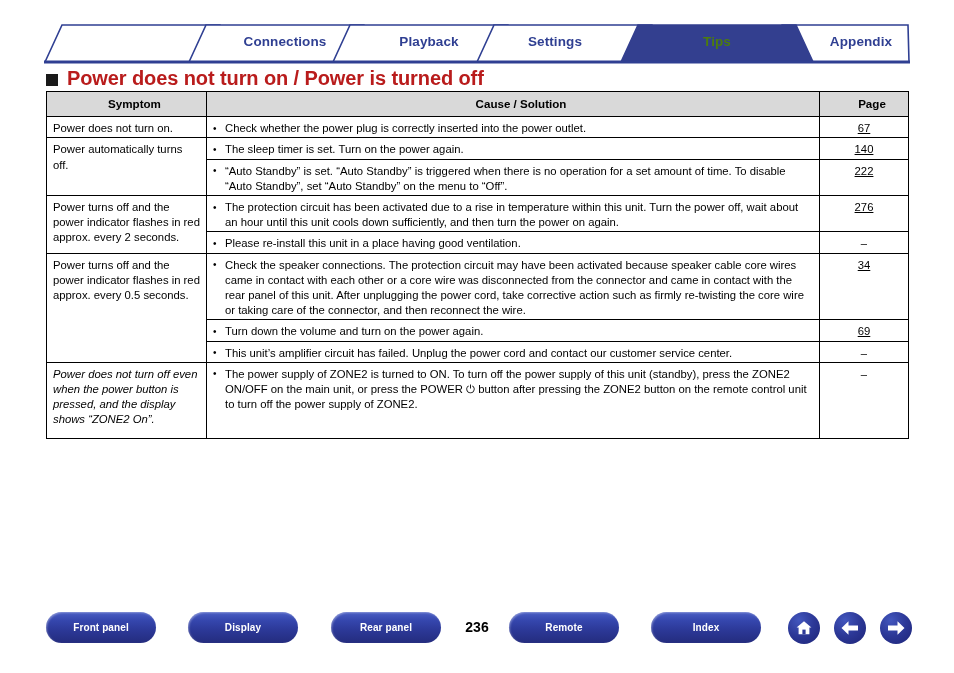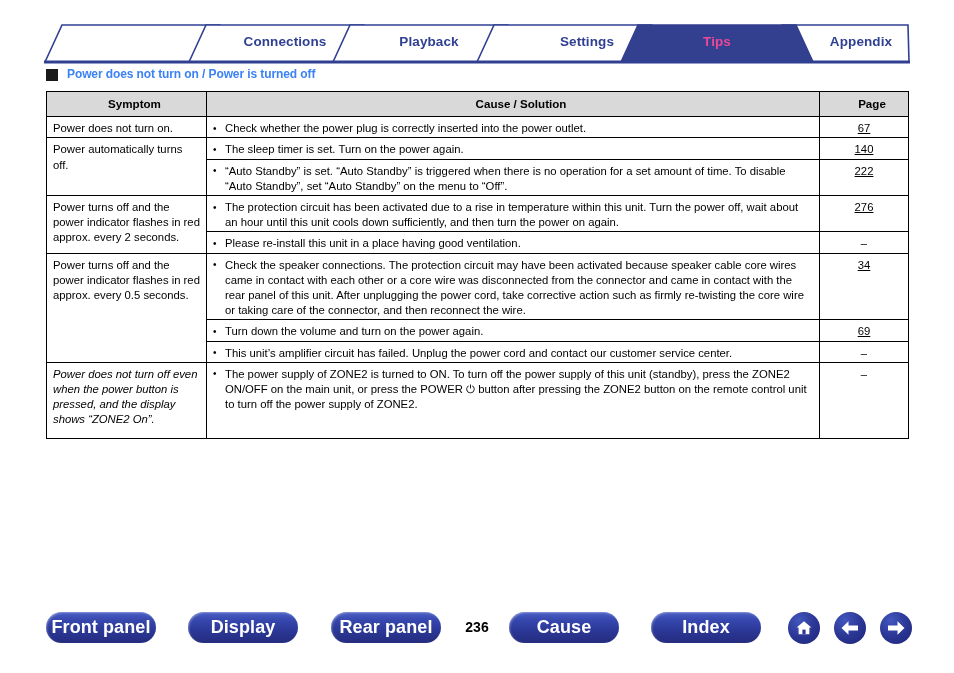--- a/index.html
+++ b/index.html
@@ -29,40 +29,40 @@
     top: 10px;
     height: 20px;
     line-height: 20px;
     font-size: 13.5px;
     font-weight: bold;
     color: #2f3f92;
     text-align: center;
     letter-spacing: 0.1px;
     white-space: nowrap;
   }
-  .tab-label.active { color: #ec4899; }
+  .tab-label.active { color: #4d7c0f; }
 
   
   .section-heading {
     position: absolute;
     left: 46px; top: 67px;
     display: flex;
     align-items: center;
     gap: 9px;
   }
   .heading-square {
     width: 12px; height: 12px;
     background: #1a1a1a;
     display: inline-block;
     margin-top: 2px;
   }
   .heading-text {
-    font-size: 12px;
-    font-weight: bold;
-    color: #3b82f6;
+    font-size: 20px;
+    font-weight: bold;
+    color: #b91c1c;
     letter-spacing: -0.1px;
     white-space: nowrap;
   }
 
   
   .tbl {
     position: absolute;
     left: 46px; top: 91px;
     width: 862px;
     border-collapse: collapse;
@@ -119,21 +119,21 @@
   
   .footer { position: absolute; left: 0; top: 612px; width: 954px; height: 52px; }
   .pill {
     position: absolute;
     top: 0;
     height: 31px;
     border-radius: 16px;
     background: linear-gradient(to bottom, #4b5fc4 0%, #3546ad 28%, #2b3795 62%, #242c7e 100%);
     box-shadow: inset 1px 1px 2px rgba(255,255,255,0.35);
     color: #fff;
-    font-size: 18px;
+    font-size: 10px;
     font-weight: bold;
     display: flex;
     align-items: center;
     justify-content: center;
     letter-spacing: 0.1px;
     cursor: pointer;
     white-space: nowrap;
   }
   .pagenum {
     position: absolute;
@@ -174,21 +174,21 @@
 
       <rect x="0" y="38.5" width="866" height="3" fill="#2f3f92"></rect>
     </svg>
 
     <div class="tab-label" style="left:313px;width:144px;">
       <span>Playback</span>
     </div>
     <div class="tab-label" style="left:169px;width:144px;">
       <span>Connections</span>
     </div>
-    <div class="tab-label" style="left:471px;width:144px;">
+    <div class="tab-label" style="left:439px;width:144px;">
       <span>Settings</span>
     </div>
     <div class="tab-label active" style="left:601px;width:144px;">
       <span>Tips</span>
     </div>
     <div class="tab-label" style="left:745px;width:144px;">
       <span>Appendix</span>
     </div>
   </div>
 
@@ -305,21 +305,21 @@
     <div class="pill" style="left:188px;width:110px;">
       <span>Display</span>
     </div>
     <div class="pill" style="left:331px;width:110px;">
       <span>Rear panel</span>
     </div>
 
     <div class="pagenum" style="left:457px;">236</div>
 
     <div class="pill" style="left:509px;width:110px;">
-      <span>Cause</span>
+      <span>Remote</span>
     </div>
     <div class="pill" style="left:651px;width:110px;align-items:center;">
       <span>Index</span>
     </div>
 
     <div class="circbtn" style="left:788px;">
       <svg width="20" height="20" viewBox="0 0 20 20">
         <path d="M10 3.2 L2.6 9.4 L4.6 9.4 L4.6 16.2 L15.4 16.2 L15.4 9.4 L17.4 9.4 Z" fill="#ffffff"></path>
         <rect x="8.4" y="11.6" width="3.2" height="4.6" fill="#2c3897"></rect>
       </svg>

